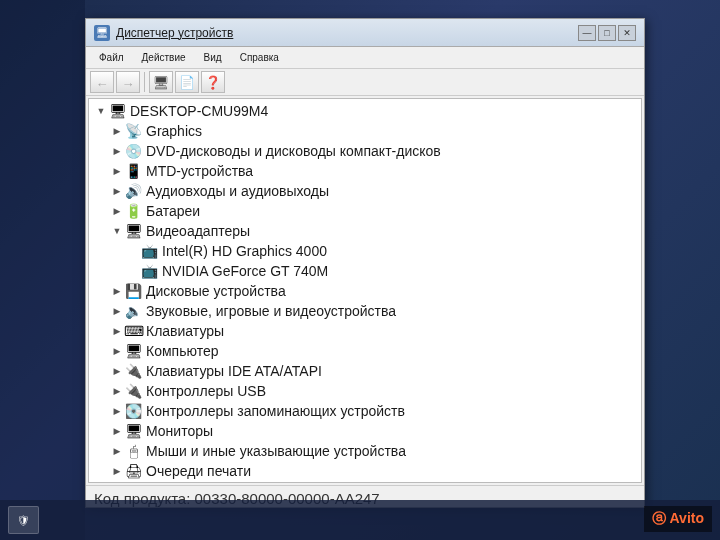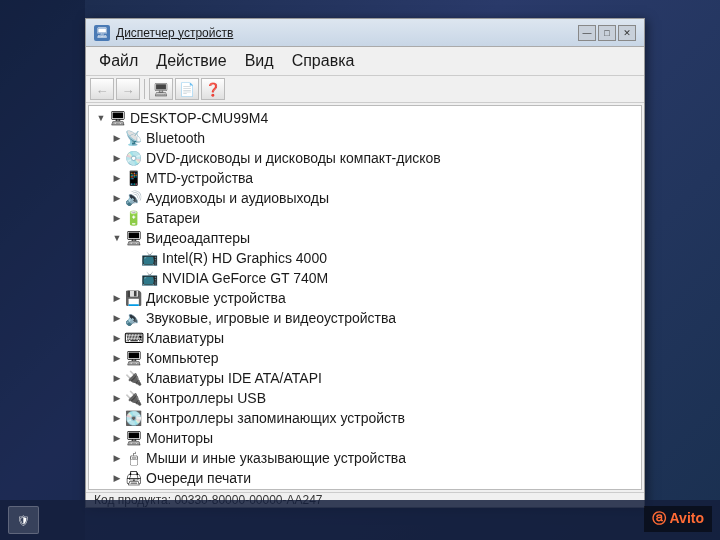--- a/index.html
+++ b/index.html
@@ -86,21 +86,21 @@
       display: flex;
       gap: 0;
       padding: 2px 4px;
       border-bottom: 1px solid #ccc;
       flex-shrink: 0;
     }
 
     .menu-item {
       padding: 2px 8px;
       cursor: pointer;
-      font-size: 16px;
+      font-size: 10px;
       color: #1a1a1a;
       border: 1px solid transparent;
     }
 
     .toolbar {
       background: #f0f0f0;
       display: flex;
       align-items: center;
       padding: 2px 4px;
       border-bottom: 1px solid #ccc;
@@ -185,27 +185,27 @@
       font-size: 14px;
       margin-right: 3px;
     }
 
     .tree-label {
       font-size: 14px;
       color: #1a1a1a;
     }
 
     .status-bar {
-      height: 15px;
+      height: 22px;
       background: #f0f0f0;
       border-top: 1px solid #ccc;
       display: flex;
-      align-items: flex-start;
+      align-items: flex-end;
       padding: 0 8px;
-      font-size: 12px;
+      font-size: 15px;
       color: #333;
       flex-shrink: 0;
     }
 
     .avito-badge {
       position: absolute;
       bottom: 8px;
       right: 8px;
       background: rgba(0,0,0,0.5);
       color: #ff6b35;
@@ -293,21 +293,21 @@
         <div class="tree-toggle">▼</div>
         <div class="tree-icon">🖥</div>
         <span class="tree-label">DESKTOP-CMU99M4</span>
       </div>
 
       <div id="tree-items-container">
           <div class="tree-item">
     <span class="tree-indent"></span>
     <span class="tree-toggle">▶</span>
     <span class="tree-icon">📡</span>
-    <span class="tree-label">Bluetooth</span>
+    <span class="tree-label">Graphics</span>
   </div>
           <div class="tree-item">
     <span class="tree-indent"></span>
     <span class="tree-toggle">▶</span>
     <span class="tree-icon">💿</span>
     <span class="tree-label">DVD-дисководы и дисководы компакт-дисков</span>
   </div>
           <div class="tree-item">
     <span class="tree-indent"></span>
     <span class="tree-toggle">▶</span>

